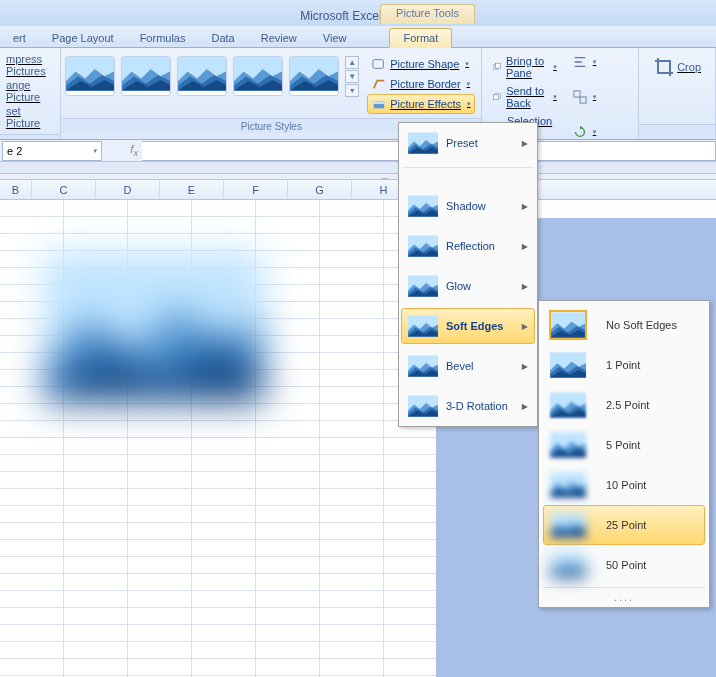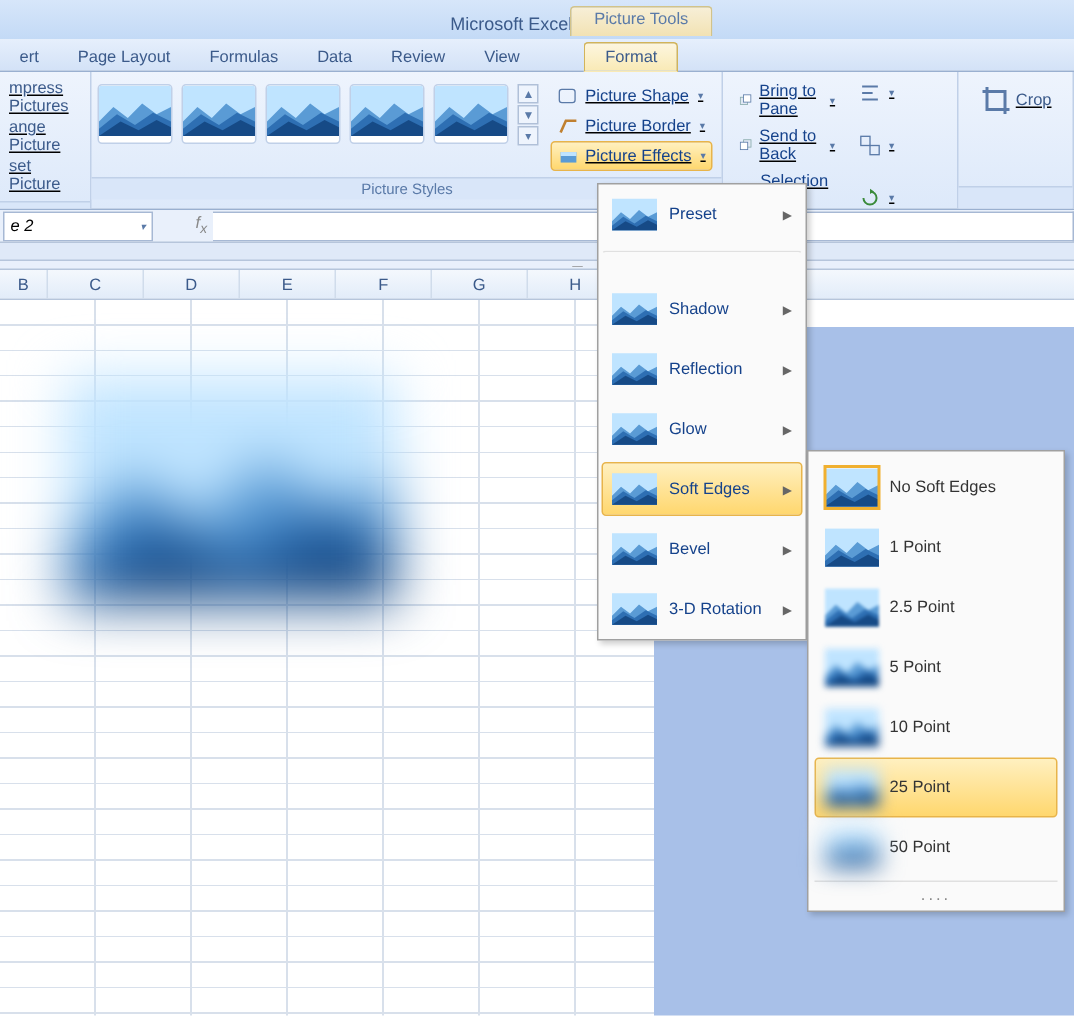--- a/index.html
+++ b/index.html
@@ -31,21 +31,21 @@
 
 
 .pic-btn { font-size: 11px; color: #15428b; padding: 2px 4px; display: flex; align-items: center; gap: 4px; cursor: default; border: 1px solid transparent; border-radius: 3px; }
 .pic-btn.highlighted { background: linear-gradient(#fff0c0,#ffd76e); border: 1px solid #e8b44a; }
 .drop-arrow { font-size: 7px; color: #5a7aa8; margin-left: 2px; }
 
 .arrange-col { display: flex; flex-direction: column; gap: 0; }
 
 
 .fbar { height: 22px; border-bottom: 1px solid #b6c5db; display: flex; align-items: center; background: #e9f0fb; }
-.namebox { width: 100px; height: 20px; border: 1px solid #a6b8d4; background: #fff; margin-left: 2px; font-size: 11px; padding: 0 4px; display: flex; align-items: center; justify-content: space-between; font-style: italic; }
+.namebox { width: 100px; height: 20px; border: 1px solid #a6b8d4; background: #fff; margin-left: 2px; font-size: 11px; padding: 0 4px; display: flex; align-items: center; justify-content: space-between; }
 .fx-gap { width: 40px; display: flex; align-items: center; justify-content: flex-end; padding-right: 4px; padding-left: 16px; }
 .fx { font-style: italic; color: #888; font-size: 11px; }
 .formula-input { flex: 1; height: 20px; border: 1px solid #a6b8d4; border-left: none; background: #fff; }
 
 
 .grid-wrap { position: relative; width: 716px; }
 .colhead-row { height: 20px; background: linear-gradient(#f4f8fd,#e2ecf9); border-bottom: 1px solid #b6c5db; display: flex; }
 .colhead { border-right: 1px solid #d0dceb; color: #3b5a8a; font-size: 11px; text-align: center; line-height: 20px; }
 .grid-body { position: relative; width: 716px; height: 482px; }
 .empty-right { position: absolute; left: 436px; top: 18px; right: 0; bottom: 0; background: #a8c0e8; }
@@ -61,21 +61,21 @@
 
 .effects-menu { position: absolute; left: 398px; top: 122px; width: 140px; background: #fafafa; border: 1px solid #a0a0a0; box-shadow: 2px 2px 4px rgba(0,0,0,.2); padding: 2px; }
 .eff-item { display: flex; align-items: center; gap: 8px; padding: 6px 6px; font-size: 11px; color: #15428b; cursor: default; border: 1px solid transparent; border-radius: 3px; }
 .eff-item .thumb { width: 30px; height: 22px; }
 .eff-item .arr { margin-left: auto; font-size: 8px; color: #666; }
 .eff-item.hover { background: linear-gradient(#fff0c0,#ffd76e); border: 1px solid #e8b44a; }
 .eff-item + .eff-item { margin-top: 4px; }
 .eff-item.sep-before { border-top: 1px solid #e0e0e0; margin-top: 6px; padding-top: 27px; }
 
 .soft-menu { position: absolute; left: 538px; top: 300px; width: 172px; background: #fafafa; border: 1px solid #a0a0a0; box-shadow: 2px 2px 4px rgba(0,0,0,.2); padding: 4px; }
-.se-item { display: flex; align-items: center; gap: 7px; padding: 5px 6px; font-size: 11px; color: #333; cursor: default; border: 1px solid transparent; border-radius: 3px; }
+.se-item { display: flex; align-items: center; gap: 20px; padding: 5px 6px; font-size: 11px; color: #333; cursor: default; border: 1px solid transparent; border-radius: 3px; }
 .se-item .thumb { width: 36px; height: 28px; }
 .se-item.selected .thumb { outline: 2px solid #f0b030; outline-offset: -1px; }
 .se-item.hover { background: linear-gradient(#fff0c0,#ffd76e); border: 1px solid #e8b44a; }
 .se-more { text-align: center; color: #888; font-size: 11px; border-top: 1px solid #e0e0e0; margin-top: 2px; padding-top: 3px; letter-spacing: 2px; }
 
 
 .mtn { display: block; }
 
 
 .big-btn { display: flex; flex-direction: row; align-items: center; gap: 2px; padding: 4px 8px; color: #3b5a8a; cursor: default; }
@@ -321,21 +321,21 @@
     <svg class="thumb" viewBox="0 0 100 70">
         <use href="#mountains"></use>
       </svg>
     <span>Glow</span>
     <span class="arr">▶</span>
   </div>
   <div class="eff-item hover">
     <svg class="thumb" viewBox="0 0 100 70">
         <use href="#mountains"></use>
       </svg>
-    <span style="font-weight:normal">Soft Edges</span>
+    <span style="font-weight:bold">Soft Edges</span>
     <span class="arr">▶</span>
   </div>
   <div class="eff-item">
     <svg class="thumb" viewBox="0 0 100 70">
         <use href="#mountains"></use>
       </svg>
     <span>Bevel</span>
     <span class="arr">▶</span>
   </div>
   <div class="eff-item">

